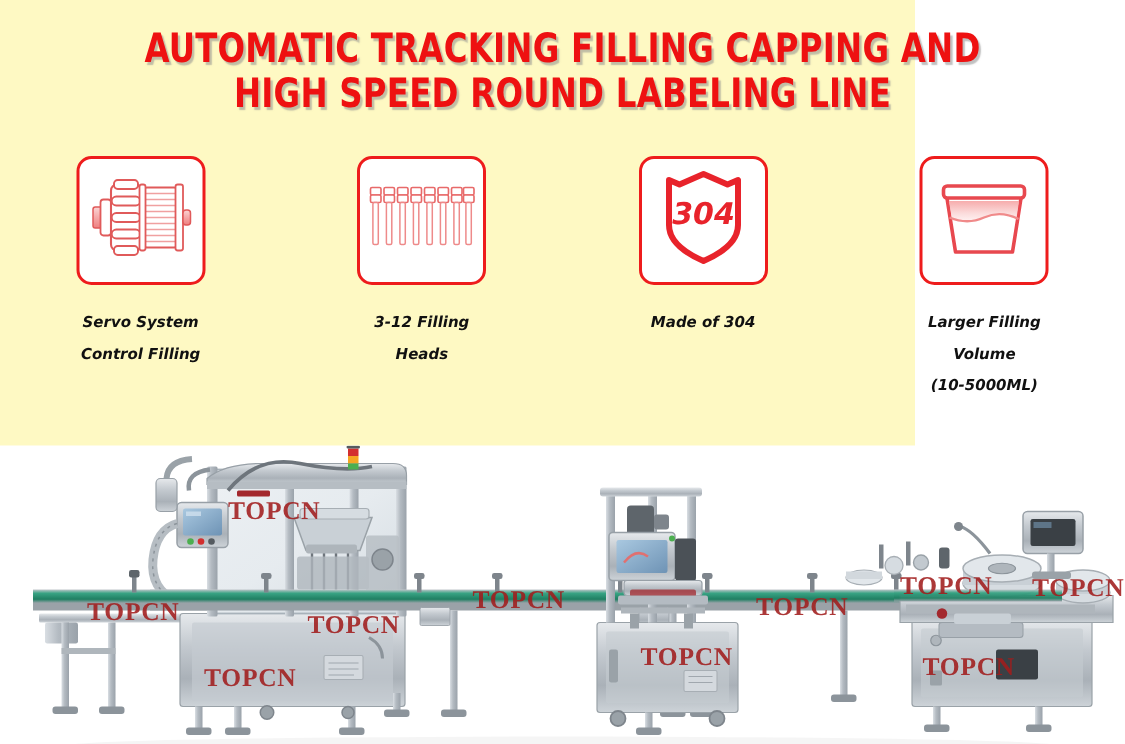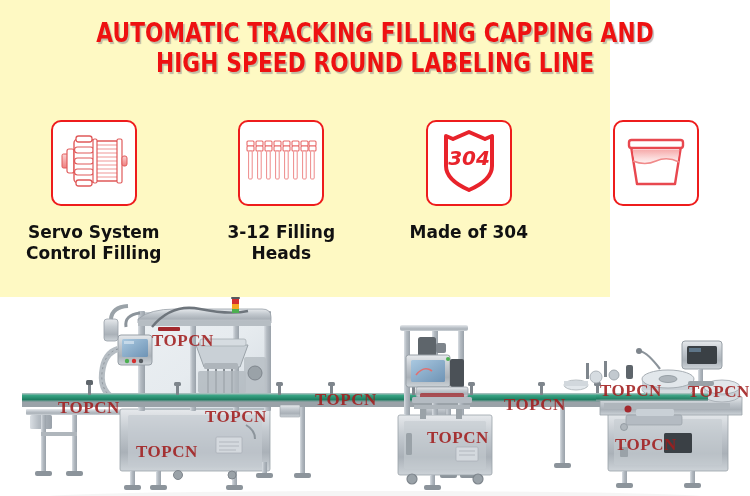--- a/index.html
+++ b/index.html
@@ -38,31 +38,32 @@
   .features {
     position: absolute;
     top: 104px; left: 0; width: 750px;
     display: flex;
     align-items: flex-start;
     justify-content: space-around;
   }
   .feature { width: 178px; text-align: center; }
   .icon-box {
     width: 86px; height: 86px;
-    margin: 16px auto;
+    margin: 0 auto;
     border: 2px solid #EE1C1C;
     border-radius: 10px;
     background: #ffffff;
     display: flex; align-items: center; justify-content: center;
   }
   .caption {
     margin-top: 15px;
     font-family: "DejaVu Sans", sans-serif;
     font-weight: 700;
-    font-size: 17px;
+    font-style: italic;
+    font-size: 10px;
     line-height: 21px;
     color: #111111;
   }
   .caption .cl { display: block; white-space: nowrap; }
 
   
   .photo {
     position: absolute;
     left: 0; top: 297px;
     width: 750px; height: 214px;
@@ -225,20 +226,25 @@
 
             <path d="M8 14 L58 14 L52 52 L14 52 Z" fill="#ffffff" stroke="#E8484F" stroke-width="2.4" stroke-linejoin="round"></path>
 
             <path d="M9.6 18 L56.4 18 L54.6 30 Q44 24 33 29 Q22 34 11.6 30 Z" fill="url(#tubFill)" opacity="0.95"></path>
 
             <path d="M10 29 Q22 34 33 29 Q44 24 56 30" fill="none" stroke="#F08A8A" stroke-width="1.6"></path>
 
             <rect x="6" y="8" width="54" height="8" rx="2.5" fill="#ffffff" stroke="#E8484F" stroke-width="2.4"></rect>
           </svg>
         </span>
+      </div>
+      <div class="caption">
+        <span class="cl">Larger Filling</span>
+        <span class="cl">Volume</span>
+        <span class="cl">(10-5000ML)</span>
       </div>
     </div>
 
   </div>
 
   <div class="photo">
     <svg width="750" height="214" viewBox="0 0 750 214">
       <defs>
         <linearGradient id="steel" x1="0" y1="0" x2="0" y2="1">
           <stop offset="0%" stop-color="#E6E9EC"></stop>

